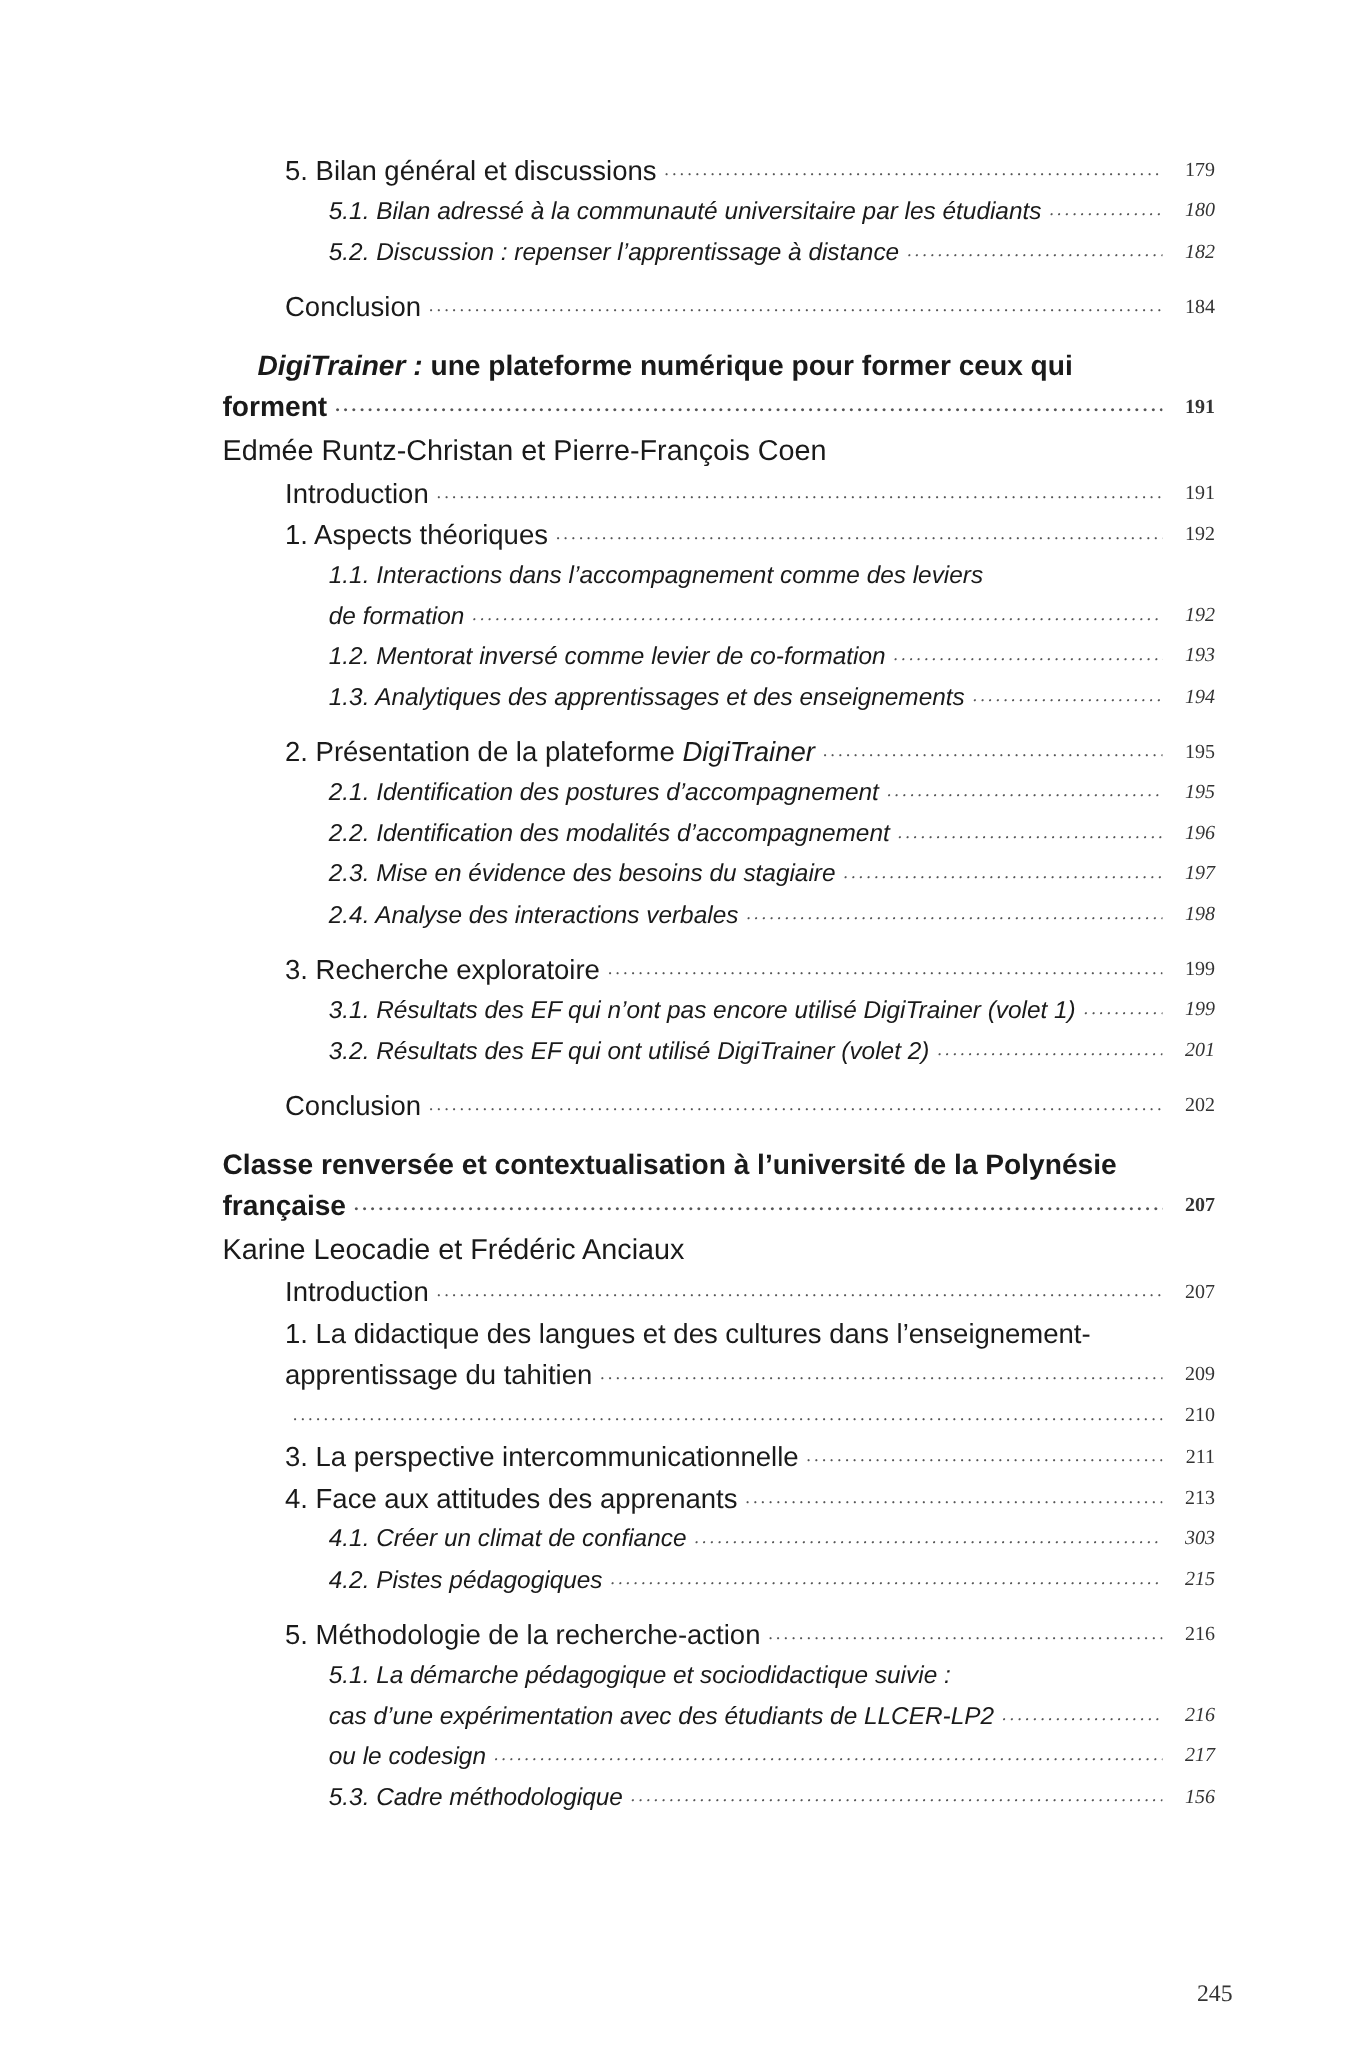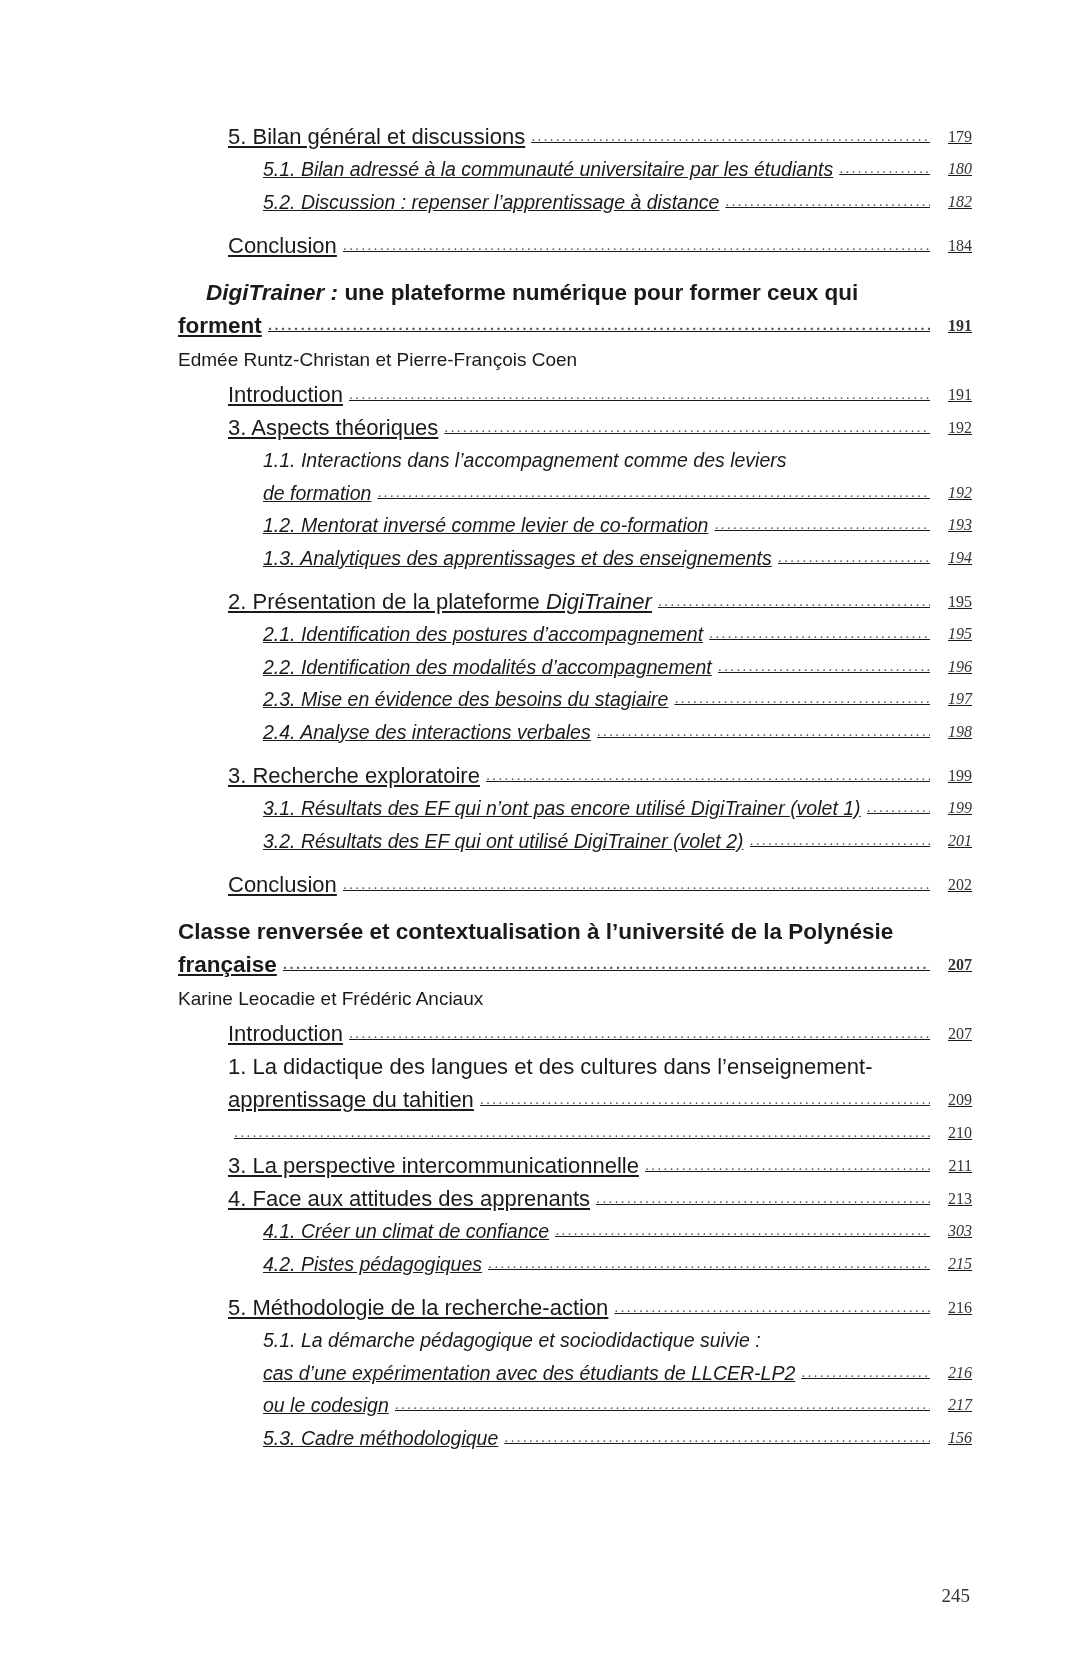--- a/index.html
+++ b/index.html
@@ -1,32 +1,32 @@
 <!DOCTYPE html>
 <html><head>
 <meta charset="utf-8">
 <style>
   html, body { margin: 0; padding: 0; background: #ffffff; }
   body { width: 1090px; height: 1653px; position: relative; overflow: hidden; color: #1a1a1a; }
   .toc { position: absolute; left: 178px; top: 120px; width: 794px; }
-  .entry { position: relative; display: flex; align-items: flex-start; text-decoration: underline; }
+  .entry { position: relative; display: flex; align-items: flex-start; }
   .entry .txt { white-space: nowrap; }
   .entry .leader { flex: 1; overflow: hidden; white-space: nowrap; margin: 0 6px 0 6px; color: #555; font-family: "DejaVu Serif", serif; font-size: 13px; letter-spacing: 2px; }
   .entry .leader::after { content: "....................................................................................................................................................................................................................................."; }
   .entry .pg { width: 36px; text-align: right; font-family: "Liberation Serif", serif; font-size: 16px; color: #333; flex: none; }
   .lvl1 { font-family: "Liberation Sans", sans-serif; font-size: 22px; padding-left: 50px; line-height: 33px; }
   .lvl2 { font-family: "Liberation Sans", sans-serif; font-style: italic; font-size: 19.5px; padding-left: 85px; line-height: 32.5px; }
   .chap { font-family: "Liberation Sans", sans-serif; font-weight: bold; font-size: 22.5px; line-height: 33px; }
-  .author { font-family: "Liberation Sans", sans-serif; font-size: 19px; line-height: 36px; }
+  .author { font-family: "Liberation Sans", sans-serif; font-size: 23px; line-height: 36px; }
   .gap-s { margin-top: 11px; }
   .gap-m { margin-top: 14px; }
   .plain { display: block; white-space: nowrap; }
   .em { font-style: italic; }
   .chap .em { font-style: italic; margin-left: 28px; }
-  .folio { position: absolute; right: 120px; top: 1585px; font-family: "Liberation Serif", serif; font-size: 19px; color: #333; }
+  .folio { position: absolute; right: 104px; top: 1585px; font-family: "Liberation Serif", serif; font-size: 19px; color: #333; }
 </style>
 </head>
 <body>
 
 <div class="toc">
 
   <div class="entry lvl1">
     <span class="txt">5. Bilan général et discussions</span>
     <span class="leader"></span>
     <span class="pg">179</span>
@@ -56,21 +56,21 @@
     <span class="pg">191</span>
   </div>
   <div class="author">Edmée Runtz-Christan et Pierre-François Coen</div>
 
   <div class="entry lvl1">
     <span class="txt">Introduction</span>
     <span class="leader"></span>
     <span class="pg">191</span>
   </div>
   <div class="entry lvl1">
-    <span class="txt">3. Aspects théoriques</span>
+    <span class="txt">1. Aspects théoriques</span>
     <span class="leader"></span>
     <span class="pg">192</span>
   </div>
   <div class="lvl2">
     <span class="plain">1.1. Interactions dans l’accompagnement comme des leviers</span>
   </div>
   <div class="entry lvl2">
     <span class="txt">de formation</span>
     <span class="leader"></span>
     <span class="pg">192</span>

